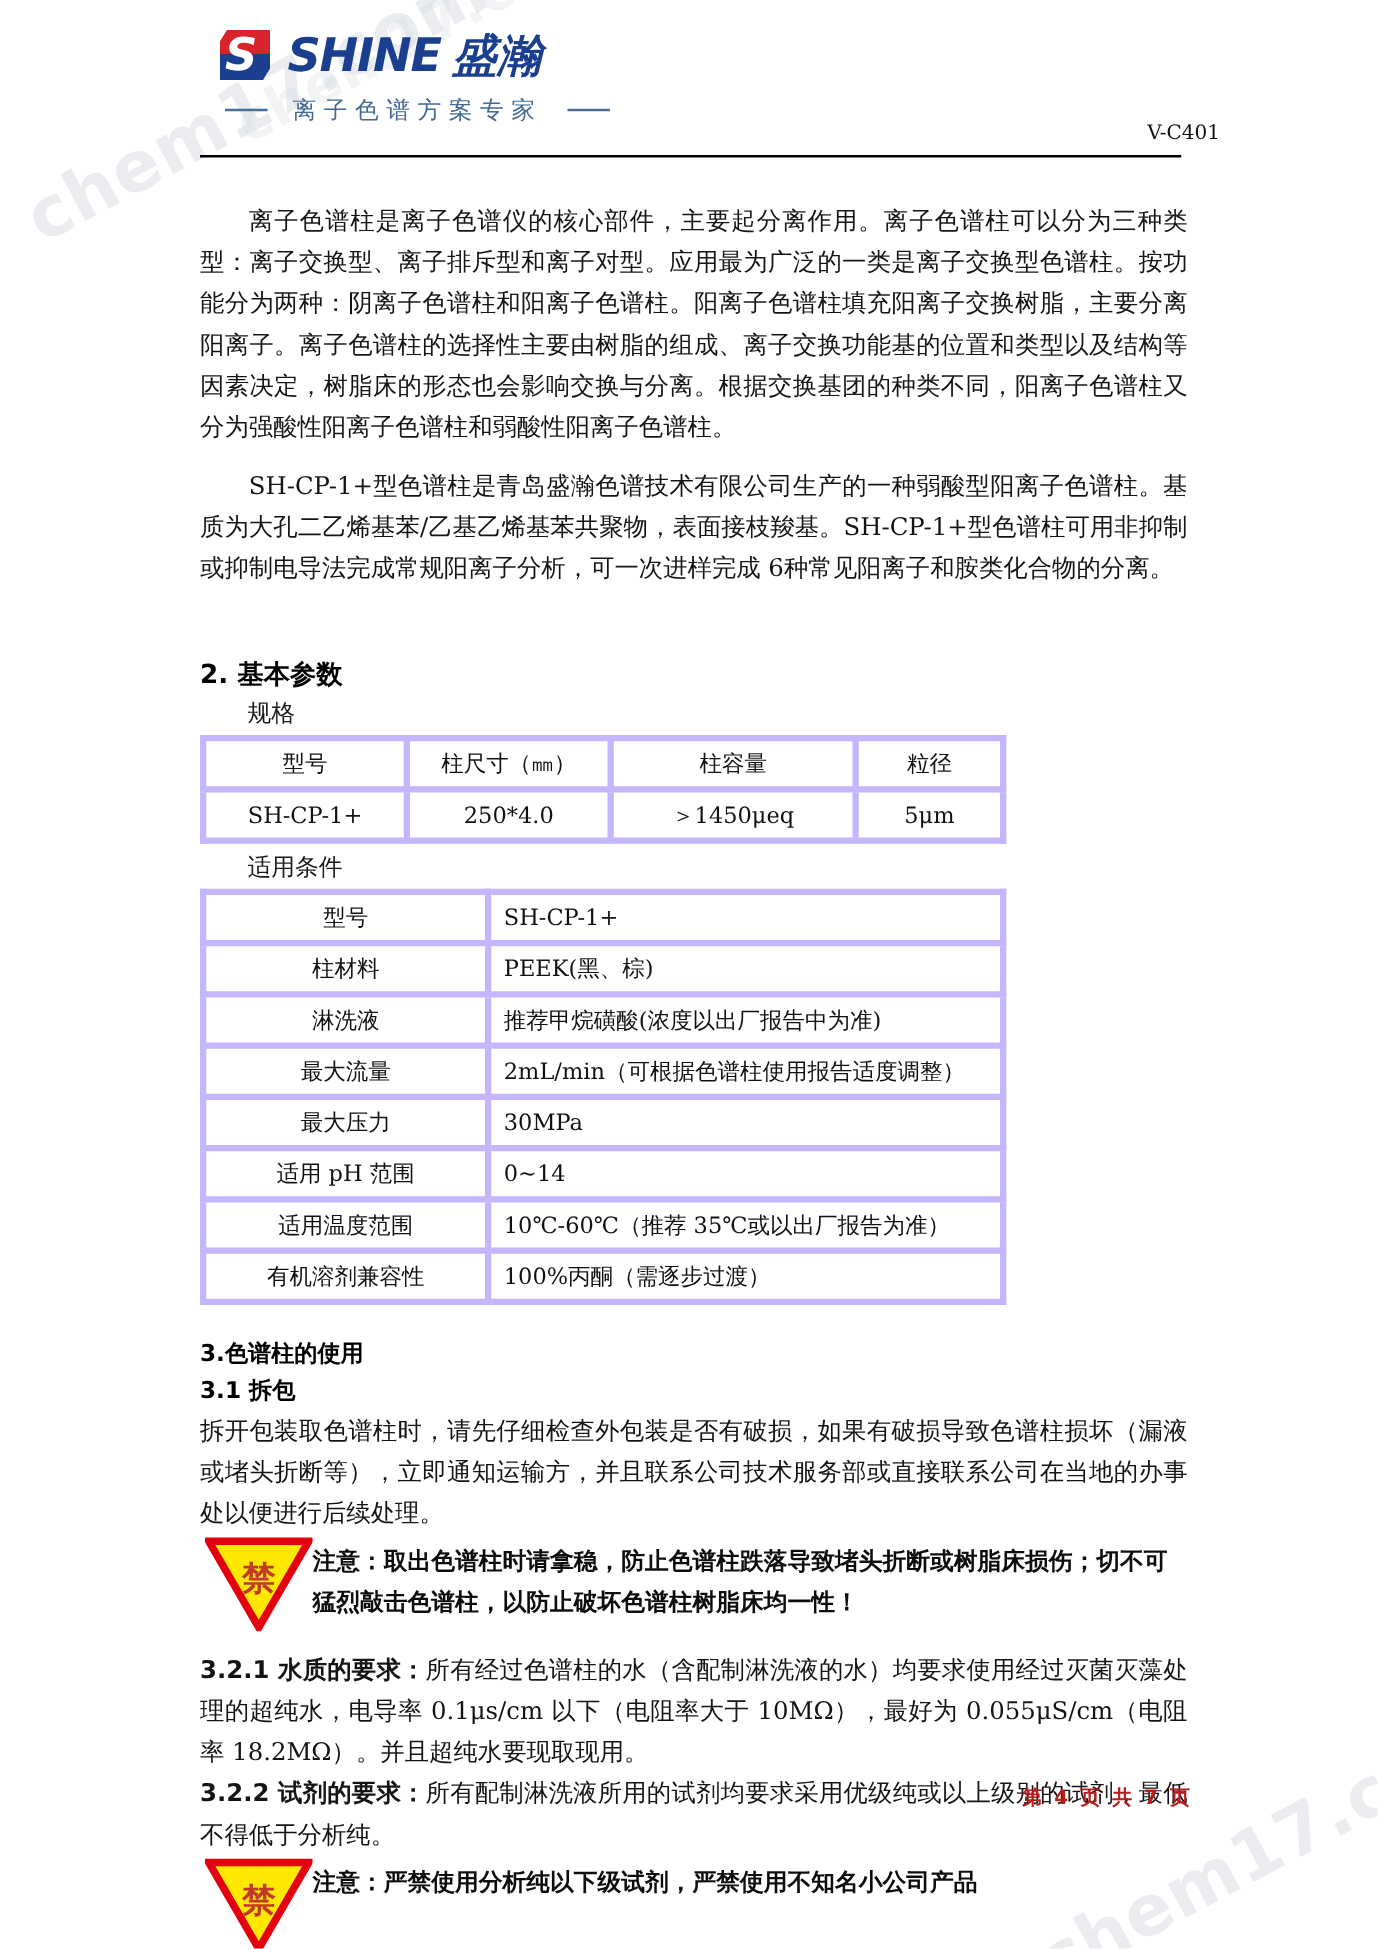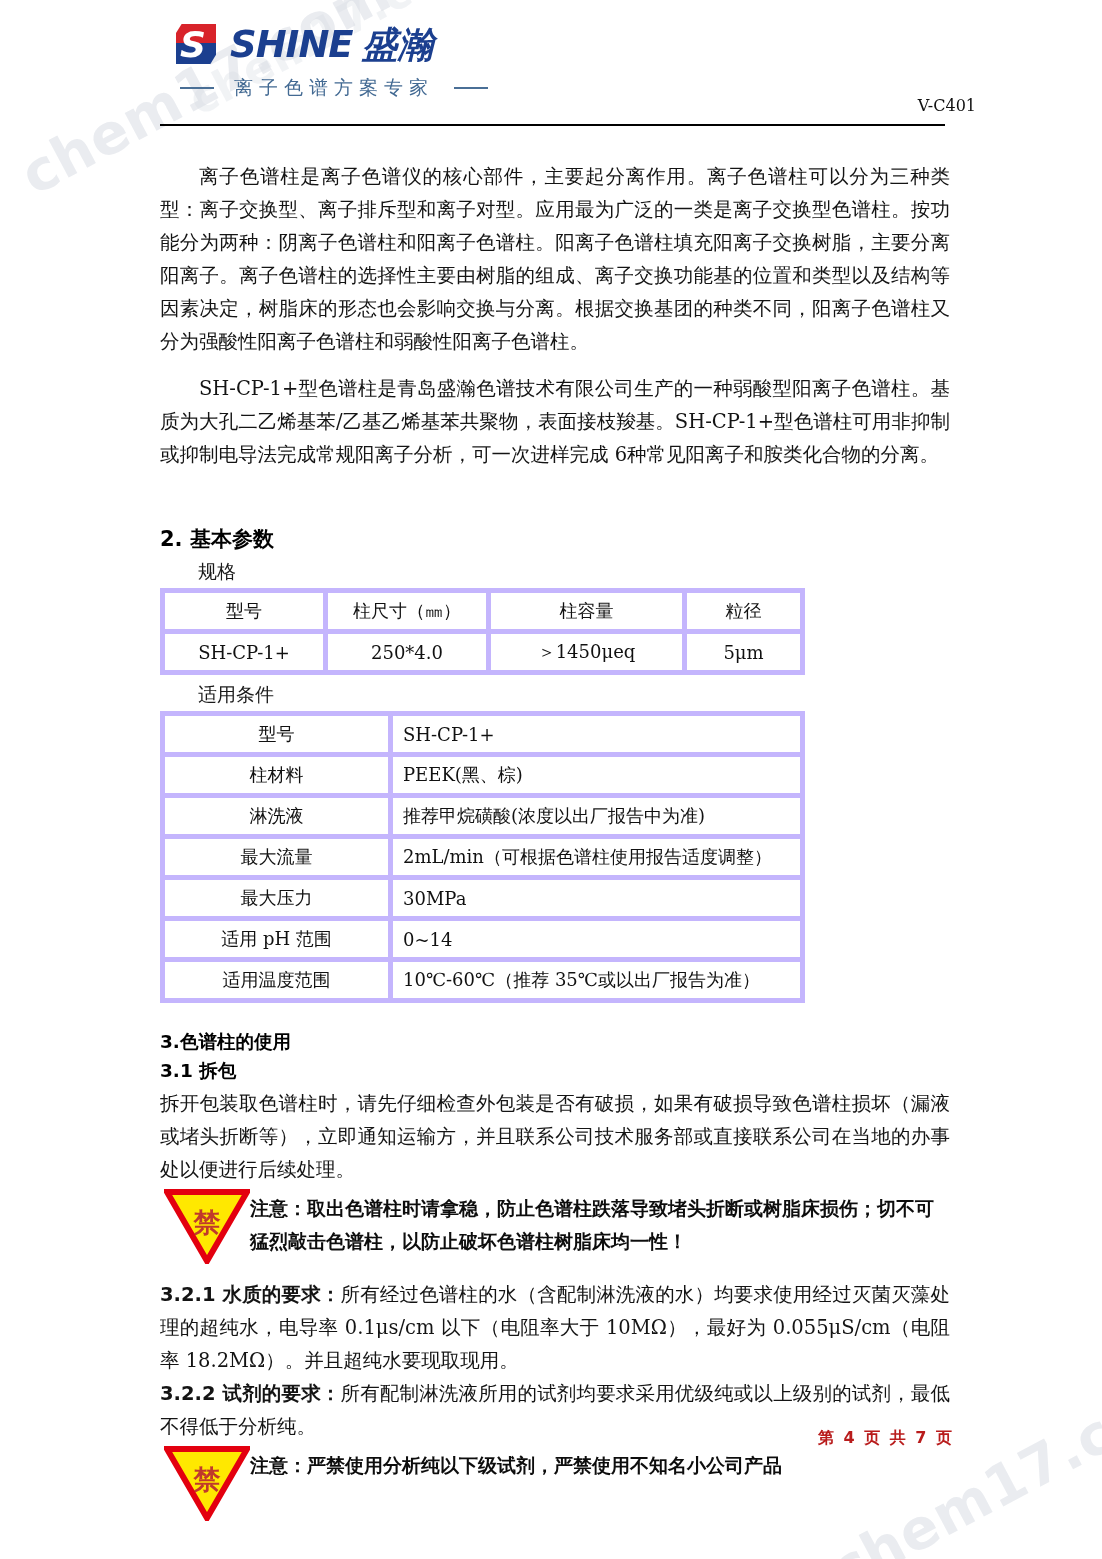--- a/index.html
+++ b/index.html
@@ -338,20 +338,24 @@
           <td class="v">30MPa</td>
         </tr>
         <tr>
           <td class="k">适用 pH 范围</td>
           <td class="v">0~14</td>
         </tr>
         <tr>
           <td class="k">适用温度范围</td>
           <td class="v">10℃-60℃（推荐 35℃或以出厂报告为准）</td>
         </tr>
+        <tr>
+          <td class="k">有机溶剂兼容性</td>
+          <td class="v">100%丙酮（需逐步过渡）</td>
+        </tr>
       </tbody>
     </table>
 
     <div class="gap-md"></div>
 
     <h3 class="h-sec">3.色谱柱的使用</h3>
     <h4 class="h-sec">3.1 拆包</h4>
     <p class="body">拆开包装取色谱柱时，请先仔细检查外包装是否有破损，如果有破损导致色谱柱损坏（漏液或堵头折断等），立即通知运输方，并且联系公司技术服务部或直接联系公司在当地的办事处以便进行后续处理。</p>
 
     <div class="warn-row">

